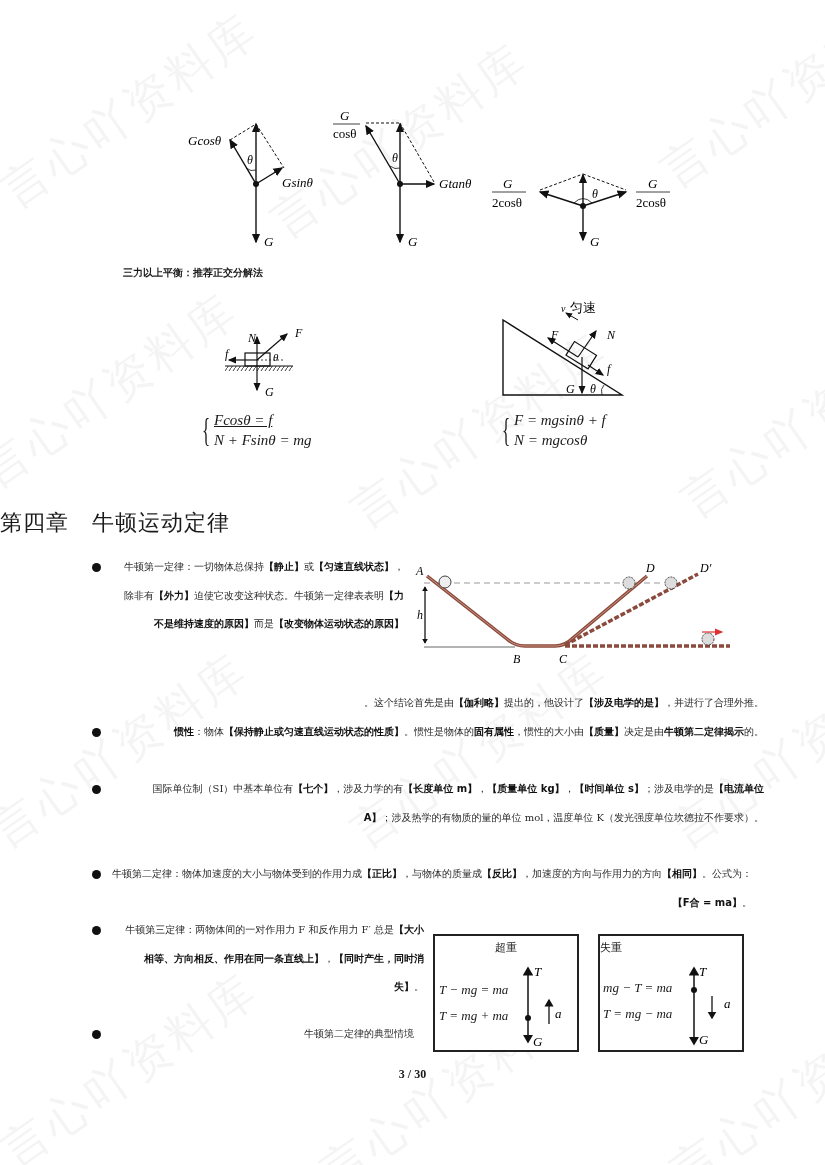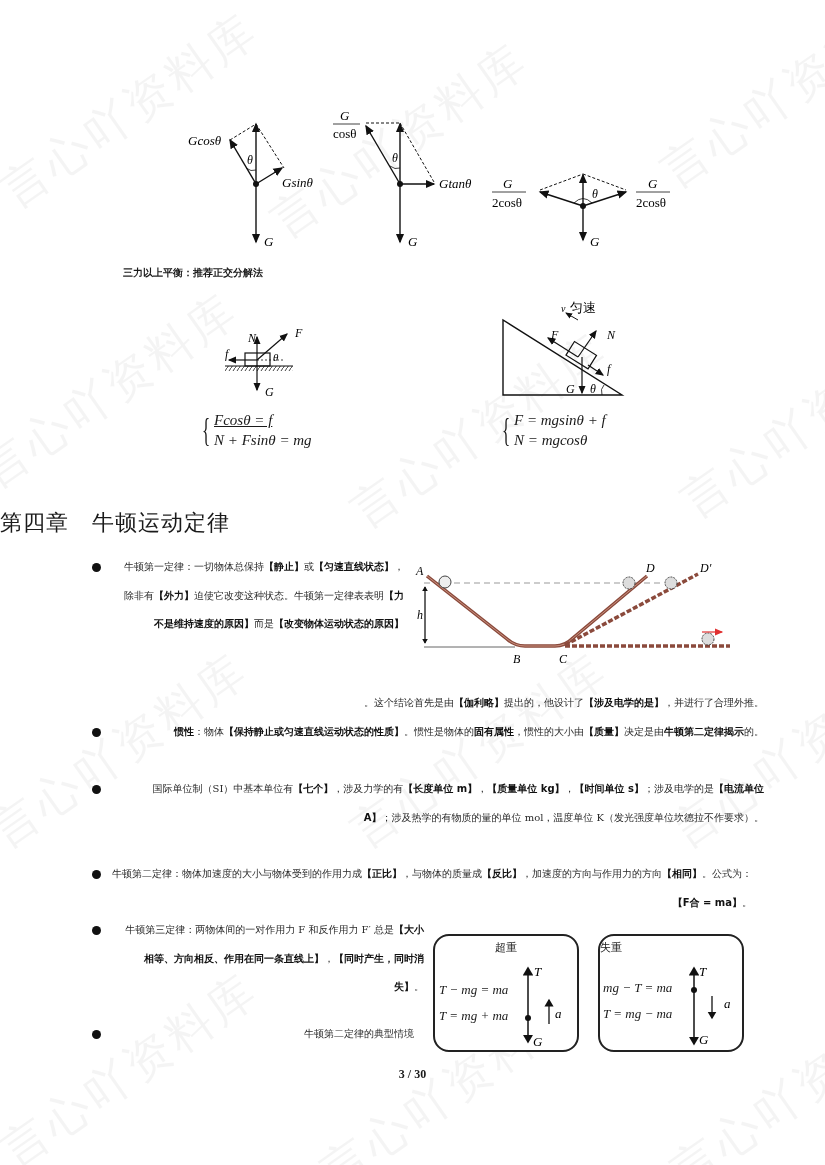--- a/index.html
+++ b/index.html
@@ -14,21 +14,21 @@
   .section-label { left: 123px; top: 266px; font-size: 10px; font-weight: bold;
                    font-family: Liberation Serif, serif; }
   .chapter-title { left: 0; width: 825px; top: 508px; text-align: left; font-size: 22px;
                    font-family: "DejaVu Sans", sans-serif; letter-spacing: 1px; }
   .bullet { position: absolute; width: 9px; height: 9px; border-radius: 50%; background: #111; }
   .para { position: absolute; font-size: 10px; line-height: 28.5px; color: #2a2a2a;
           font-family: "DejaVu Serif", serif; text-align: right; }
   .para b { color: #111; font-family: "DejaVu Sans", sans-serif; font-weight: bold; }
   .page-num { left: 0; width: 825px; top: 1067px; text-align: center; font-size: 12px;
               font-weight: bold; font-family: "Liberation Serif", serif; }
-  .box { position: absolute; border: 2px solid #222; border-radius: 16px; background: #fff; }
+  .box { position: absolute; border: 2px solid #222; border-radius: 0; background: #fff; }
 </style>
 </head>
 <body>
 
 <div class="watermark" style="left:-20px; top:80px;">言心吖资料库</div>
 <div class="watermark" style="left:250px; top:110px;">言心吖资料库</div>
 <div class="watermark" style="left:640px; top:60px;">言心吖资料库</div>
 <div class="watermark" style="left:-40px; top:360px;">言心吖资料库</div>
 <div class="watermark" style="left:330px; top:400px;">言心吖资料库</div>
 <div class="watermark" style="left:660px; top:390px;">言心吖资料库</div>

